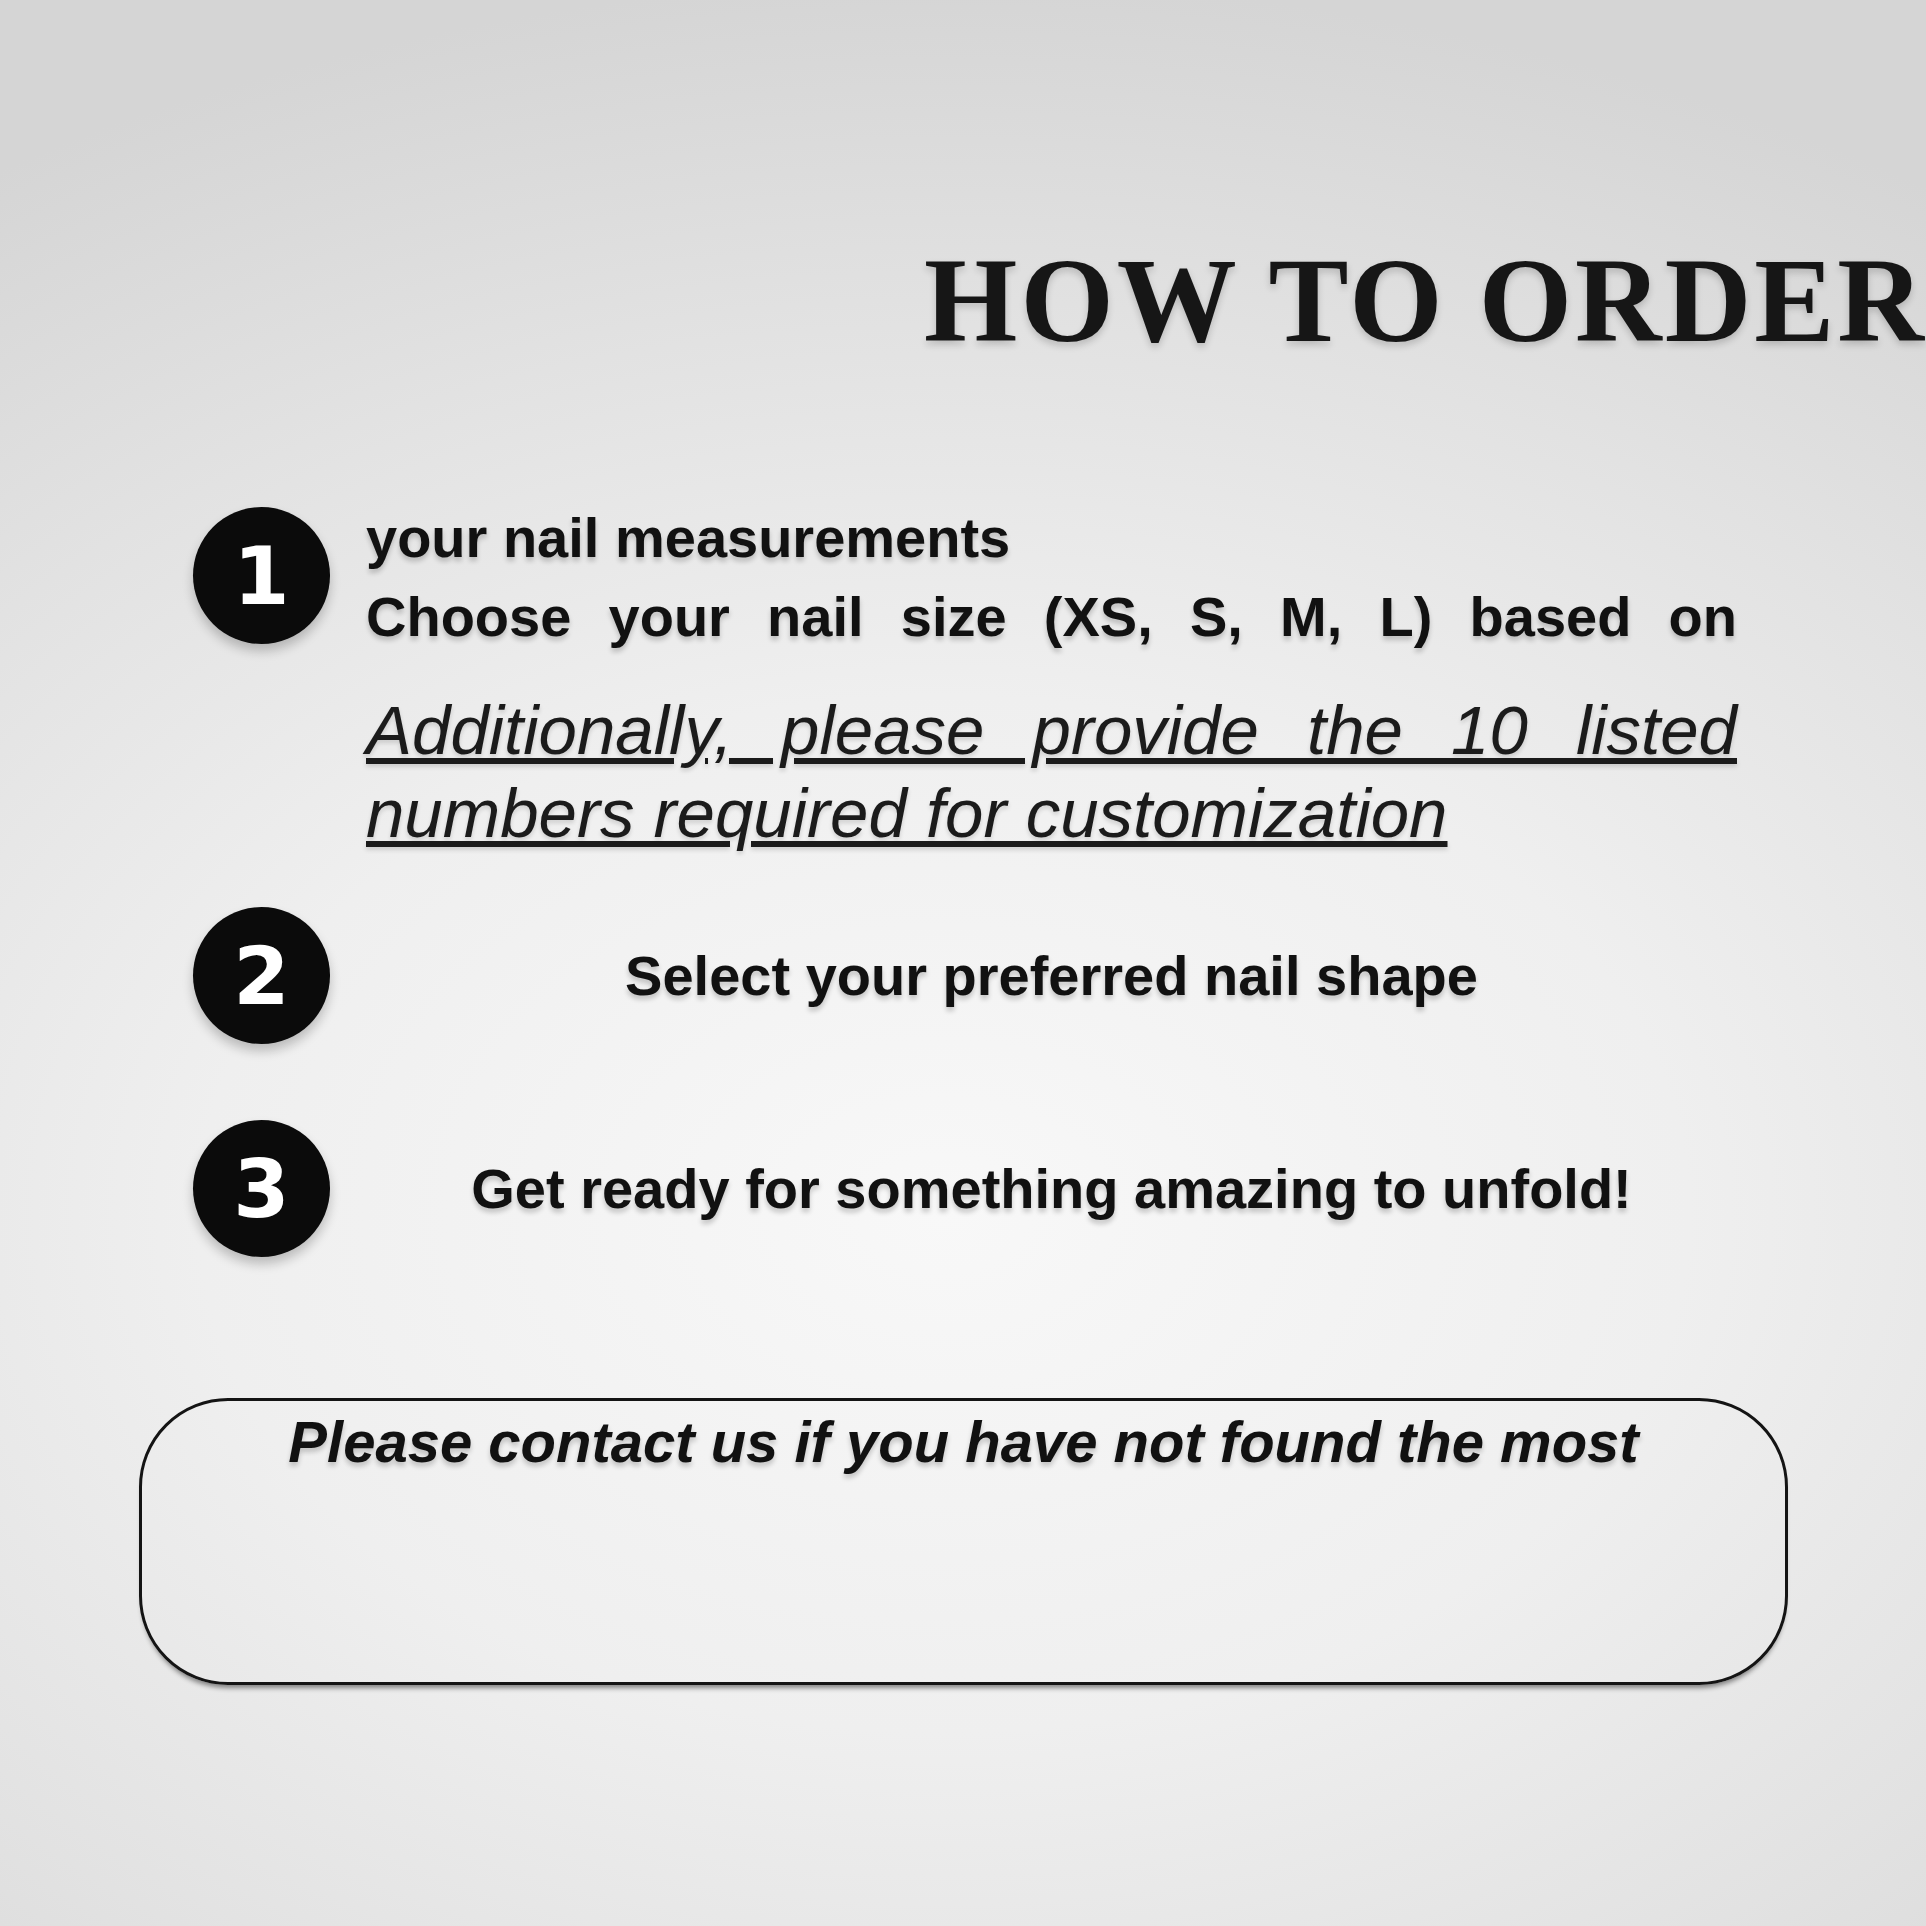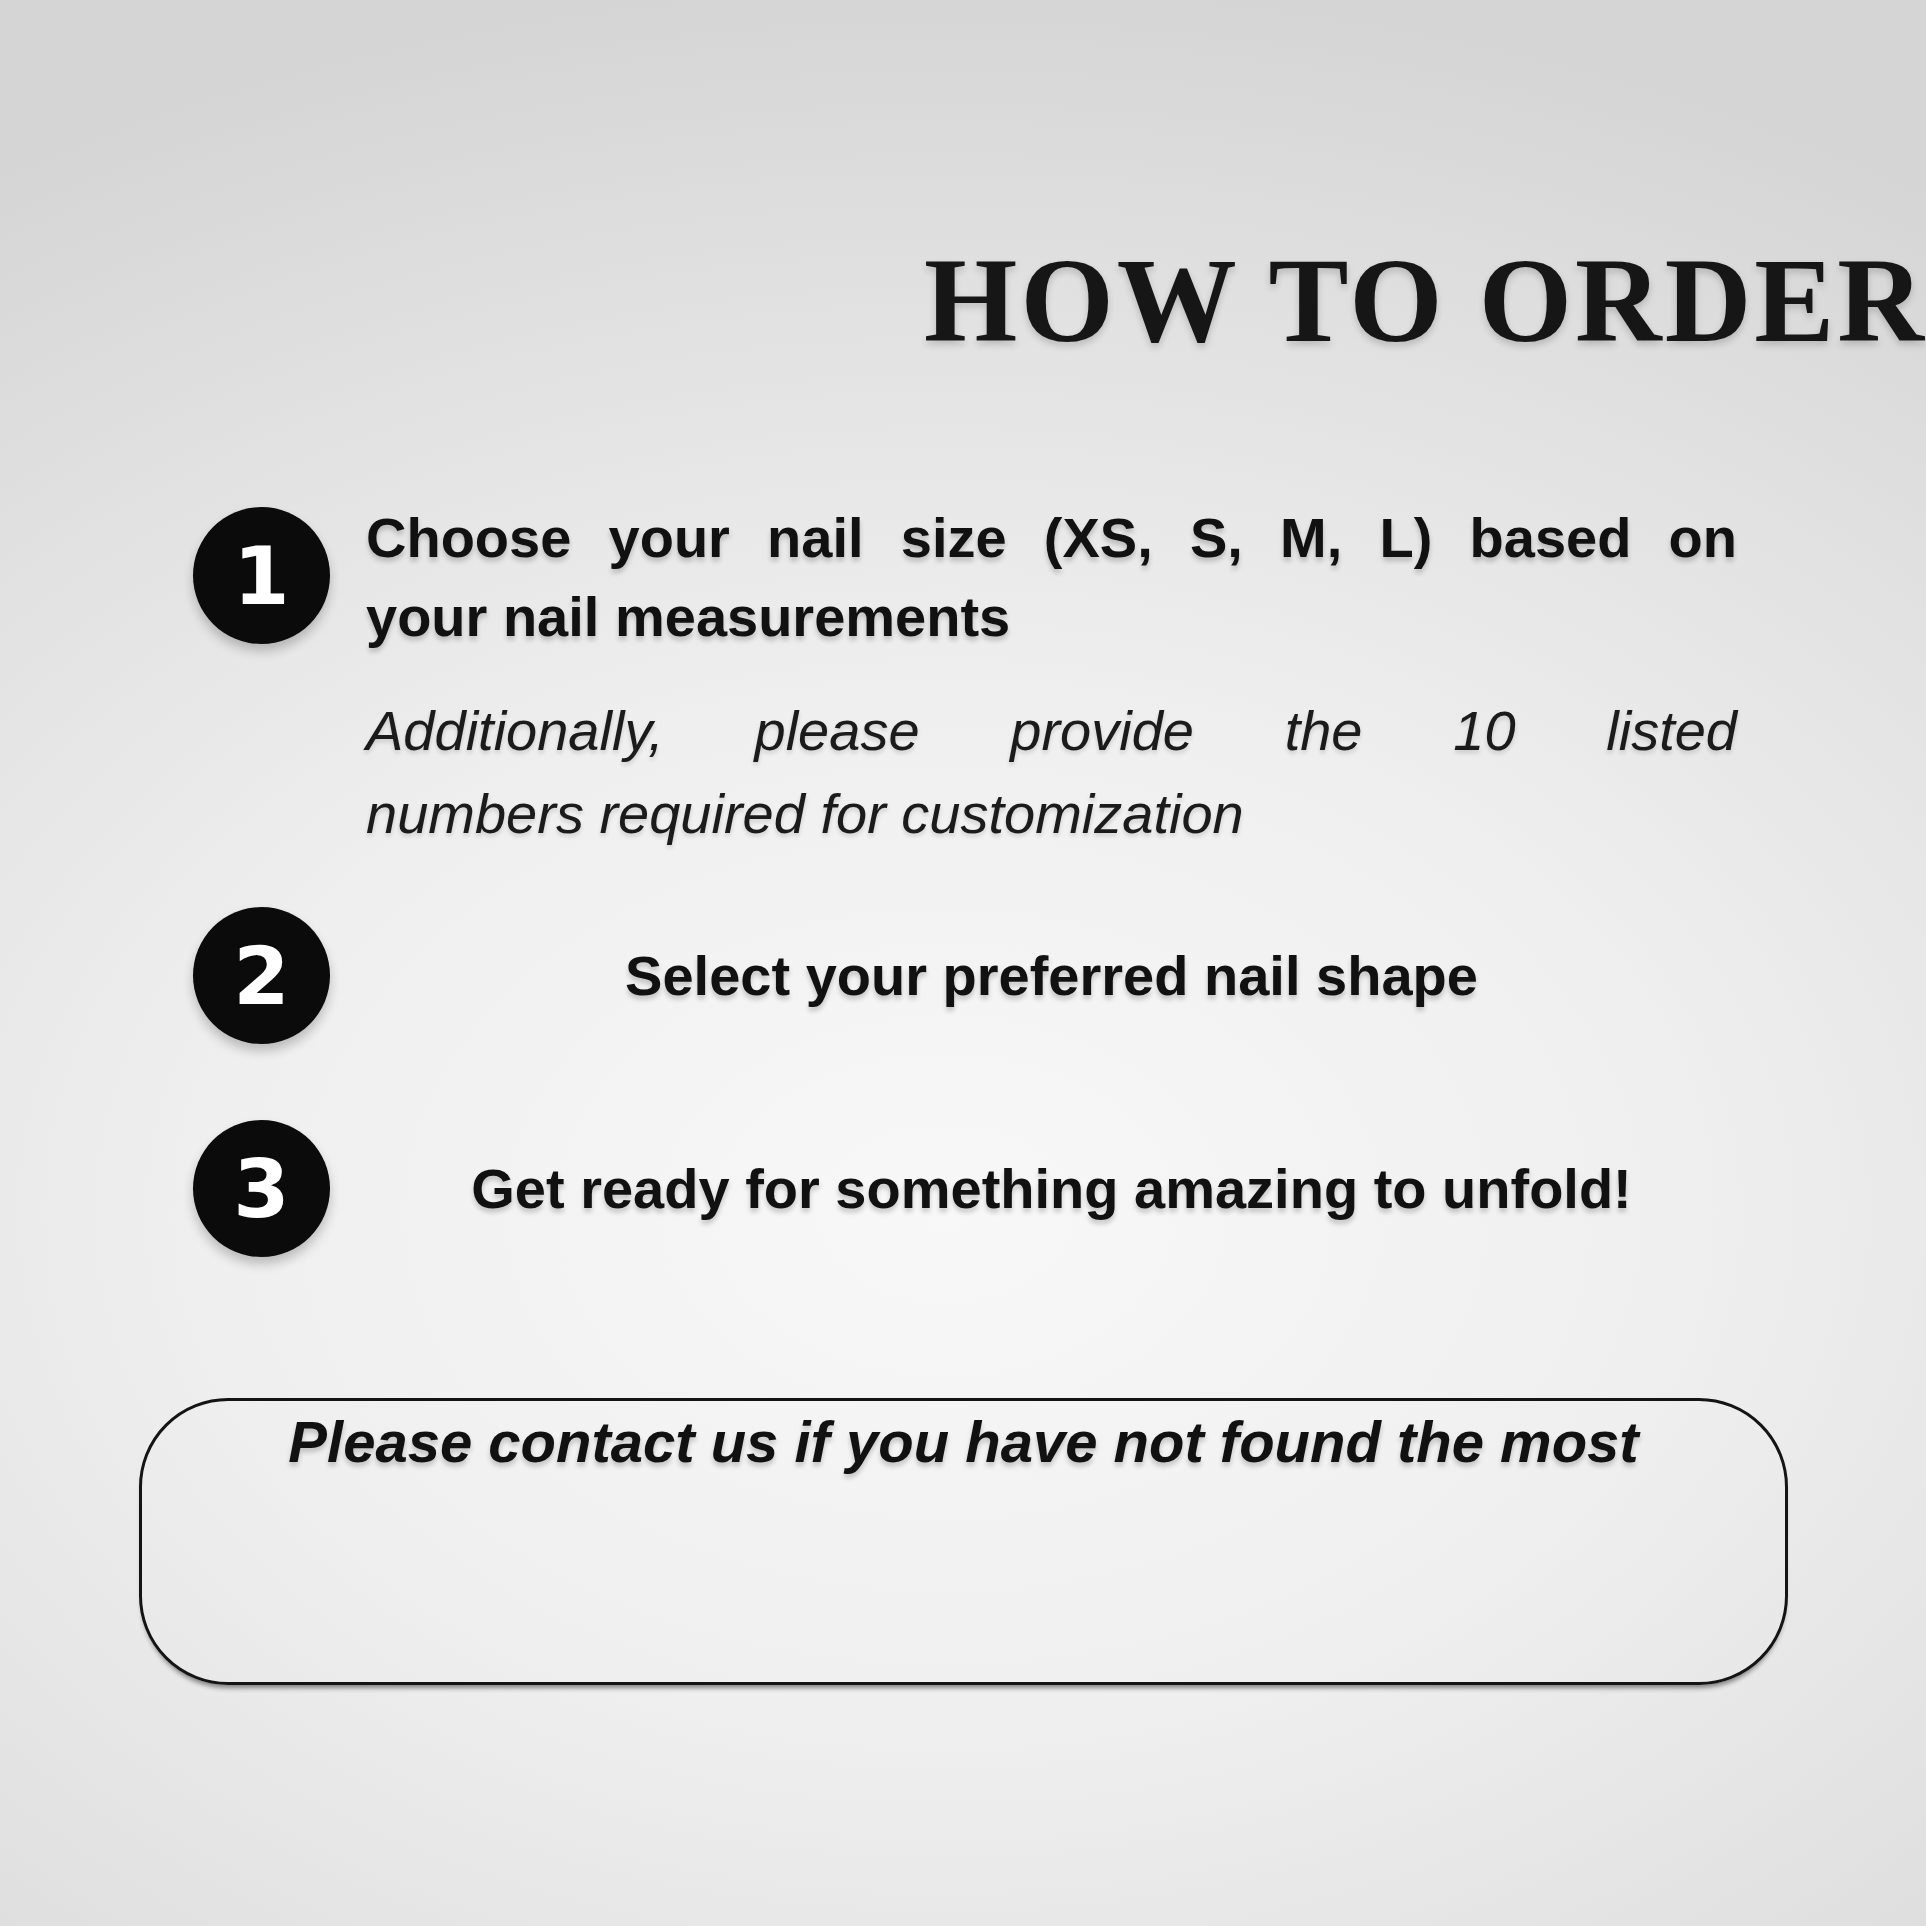--- a/index.html
+++ b/index.html
@@ -77,24 +77,25 @@
   }
   .justify {
     text-align: justify;
     text-align-last: justify;
   }
 
   .note {
     margin-top: 33px;
     font-style: italic;
     font-weight: 400;
-    font-size: 56px;
+    font-size: 69px;
     line-height: 83px;
     color: #1b1b1b;
     text-shadow: 0 3px 4px rgba(0,0,0,0.14);
+    text-decoration: underline;
   }
   .note-line { white-space: nowrap; }
   .note-line.justify { text-align: justify; text-align-last: justify; }
 
   .contact-box {
     position: absolute;
     left: 139px;
     top: 1398px;
     width: 1649px;
     height: 287px;
@@ -124,22 +125,22 @@
 
 <div class="canvas">
 
   <div class="title">HOW TO ORDER</div>
 
   <div class="step step-1">
     <div class="badge">
       <span>1</span>
     </div>
     <div class="step-body">
+      <div class="step-line">your nail measurements</div>
       <div class="step-line justify">Choose your nail size (XS, S, M, L) based on</div>
-      <div class="step-line">your nail measurements</div>
       <div class="note">
         <div class="note-line justify">Additionally, please provide the 10 listed</div>
         <div class="note-line">numbers required for customization</div>
       </div>
     </div>
   </div>
 
   <div class="step step-2 single">
     <div class="badge">
       <span>2</span>

